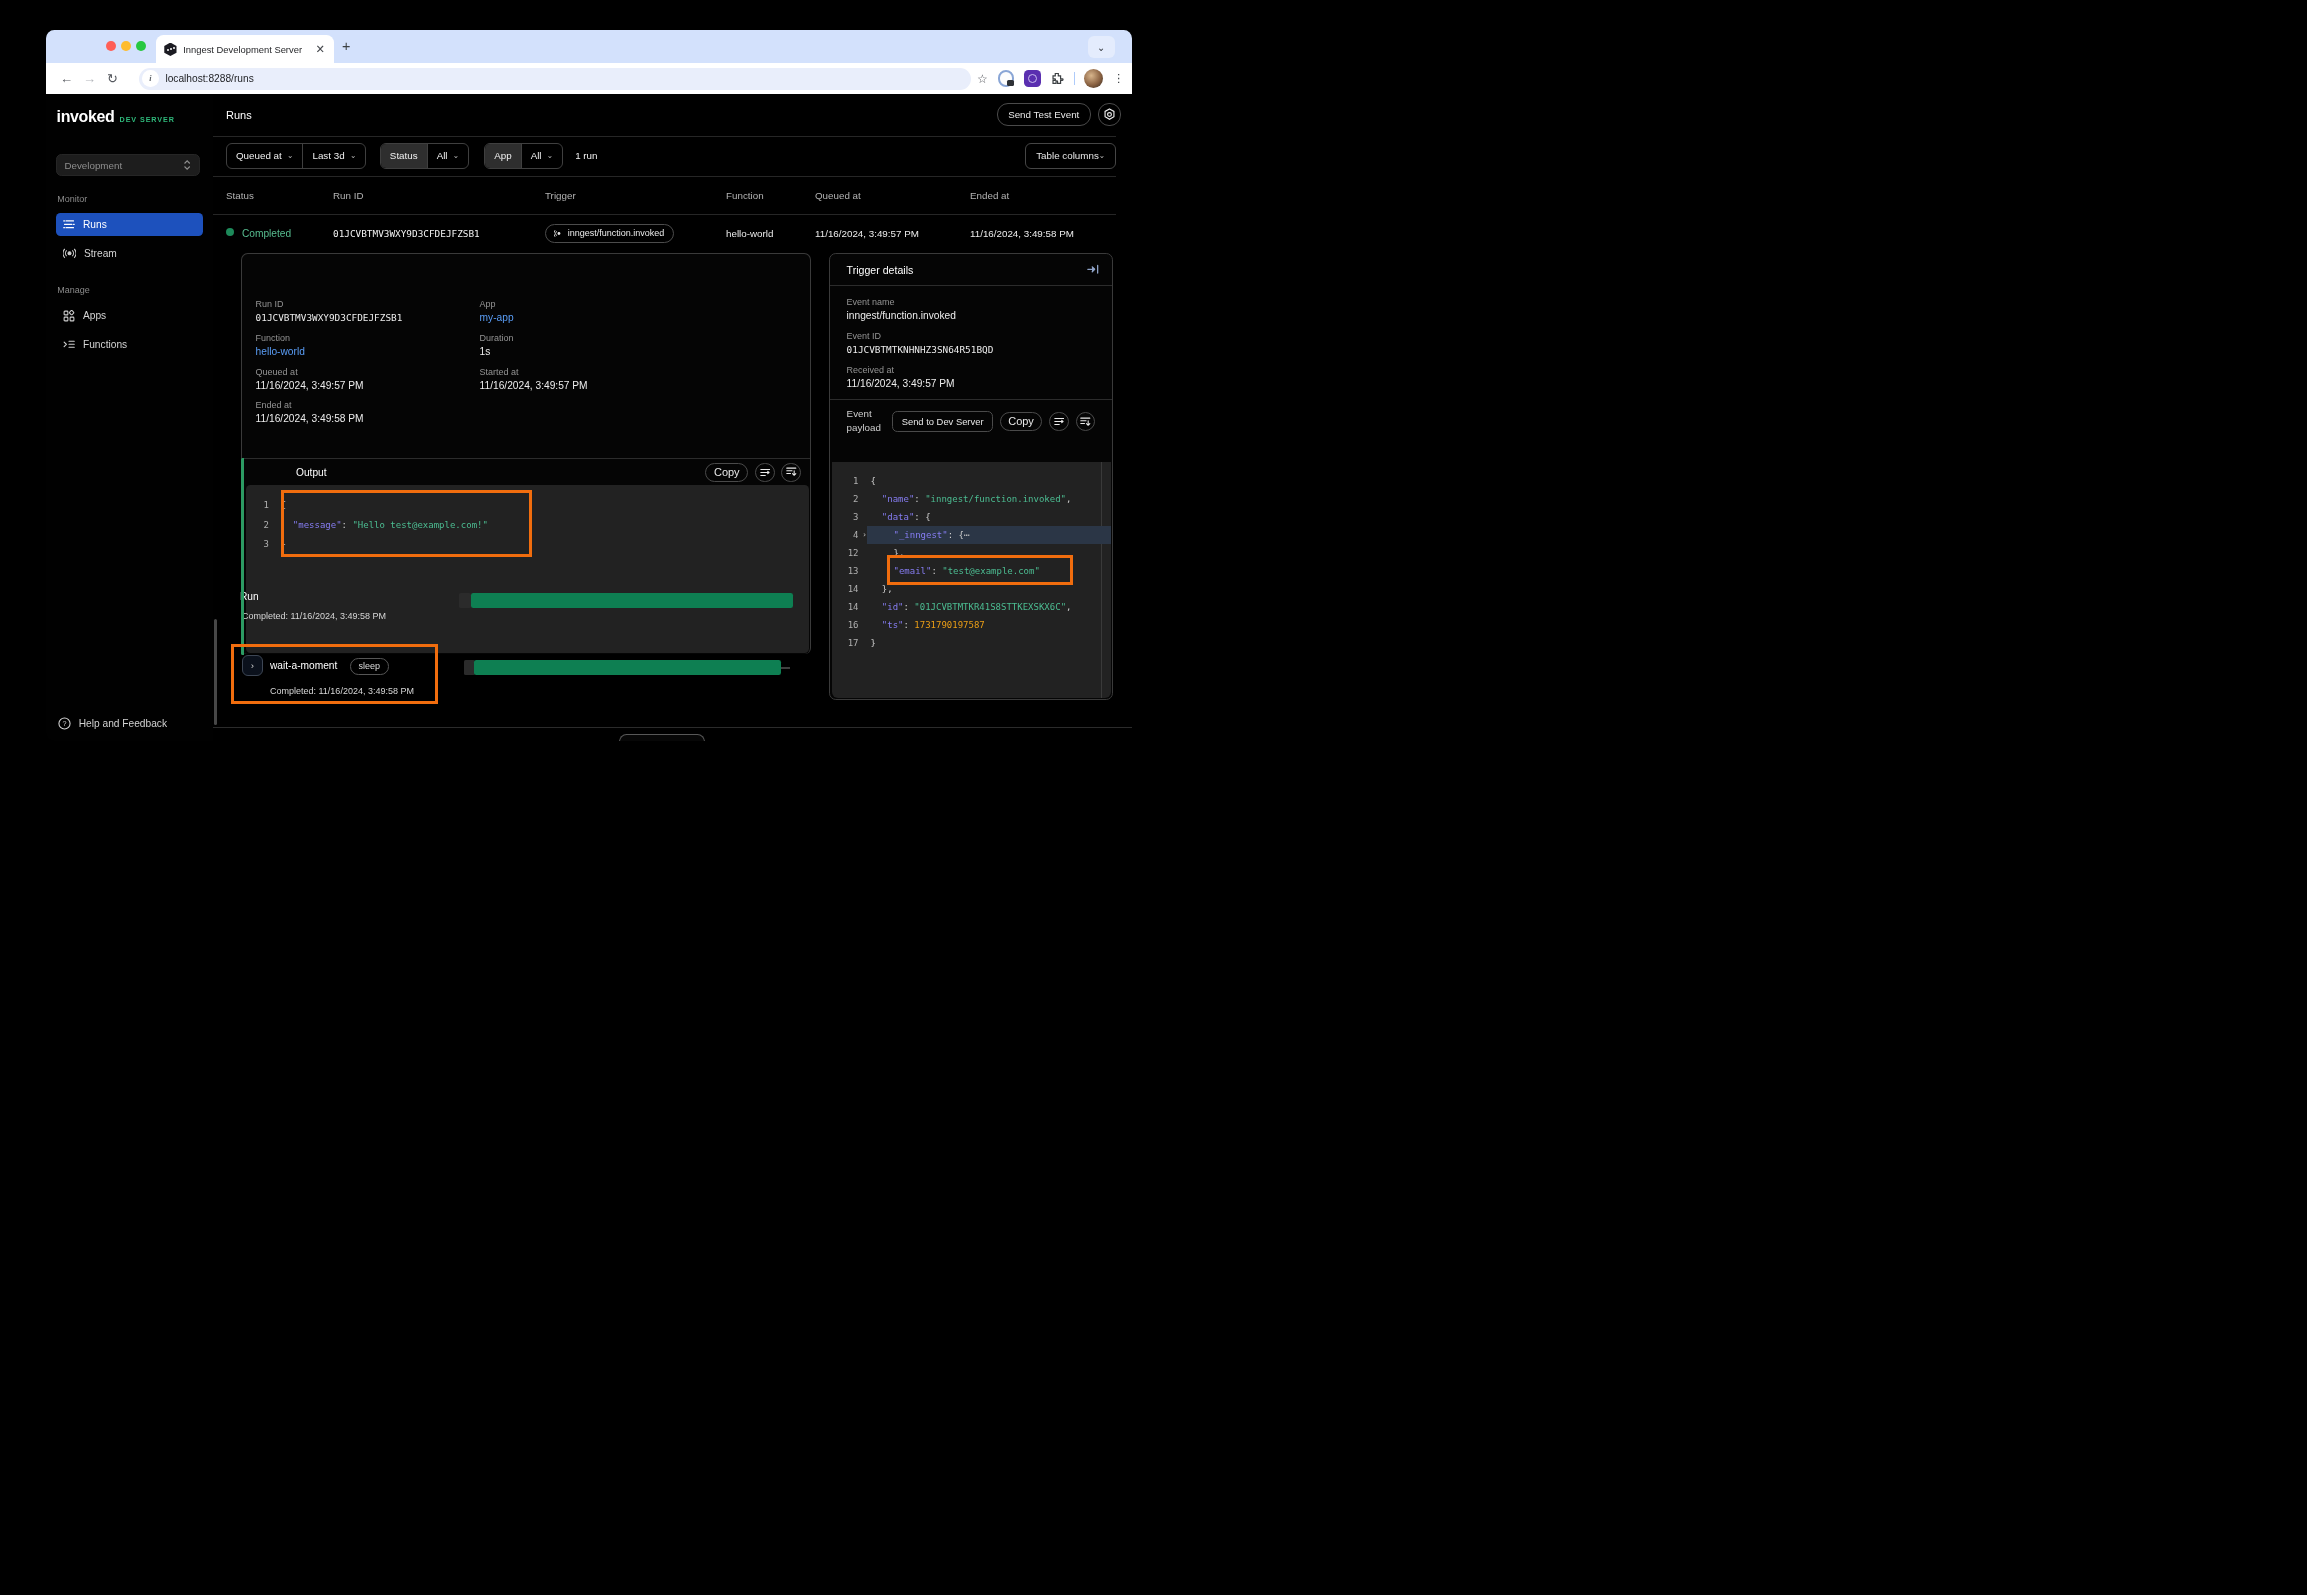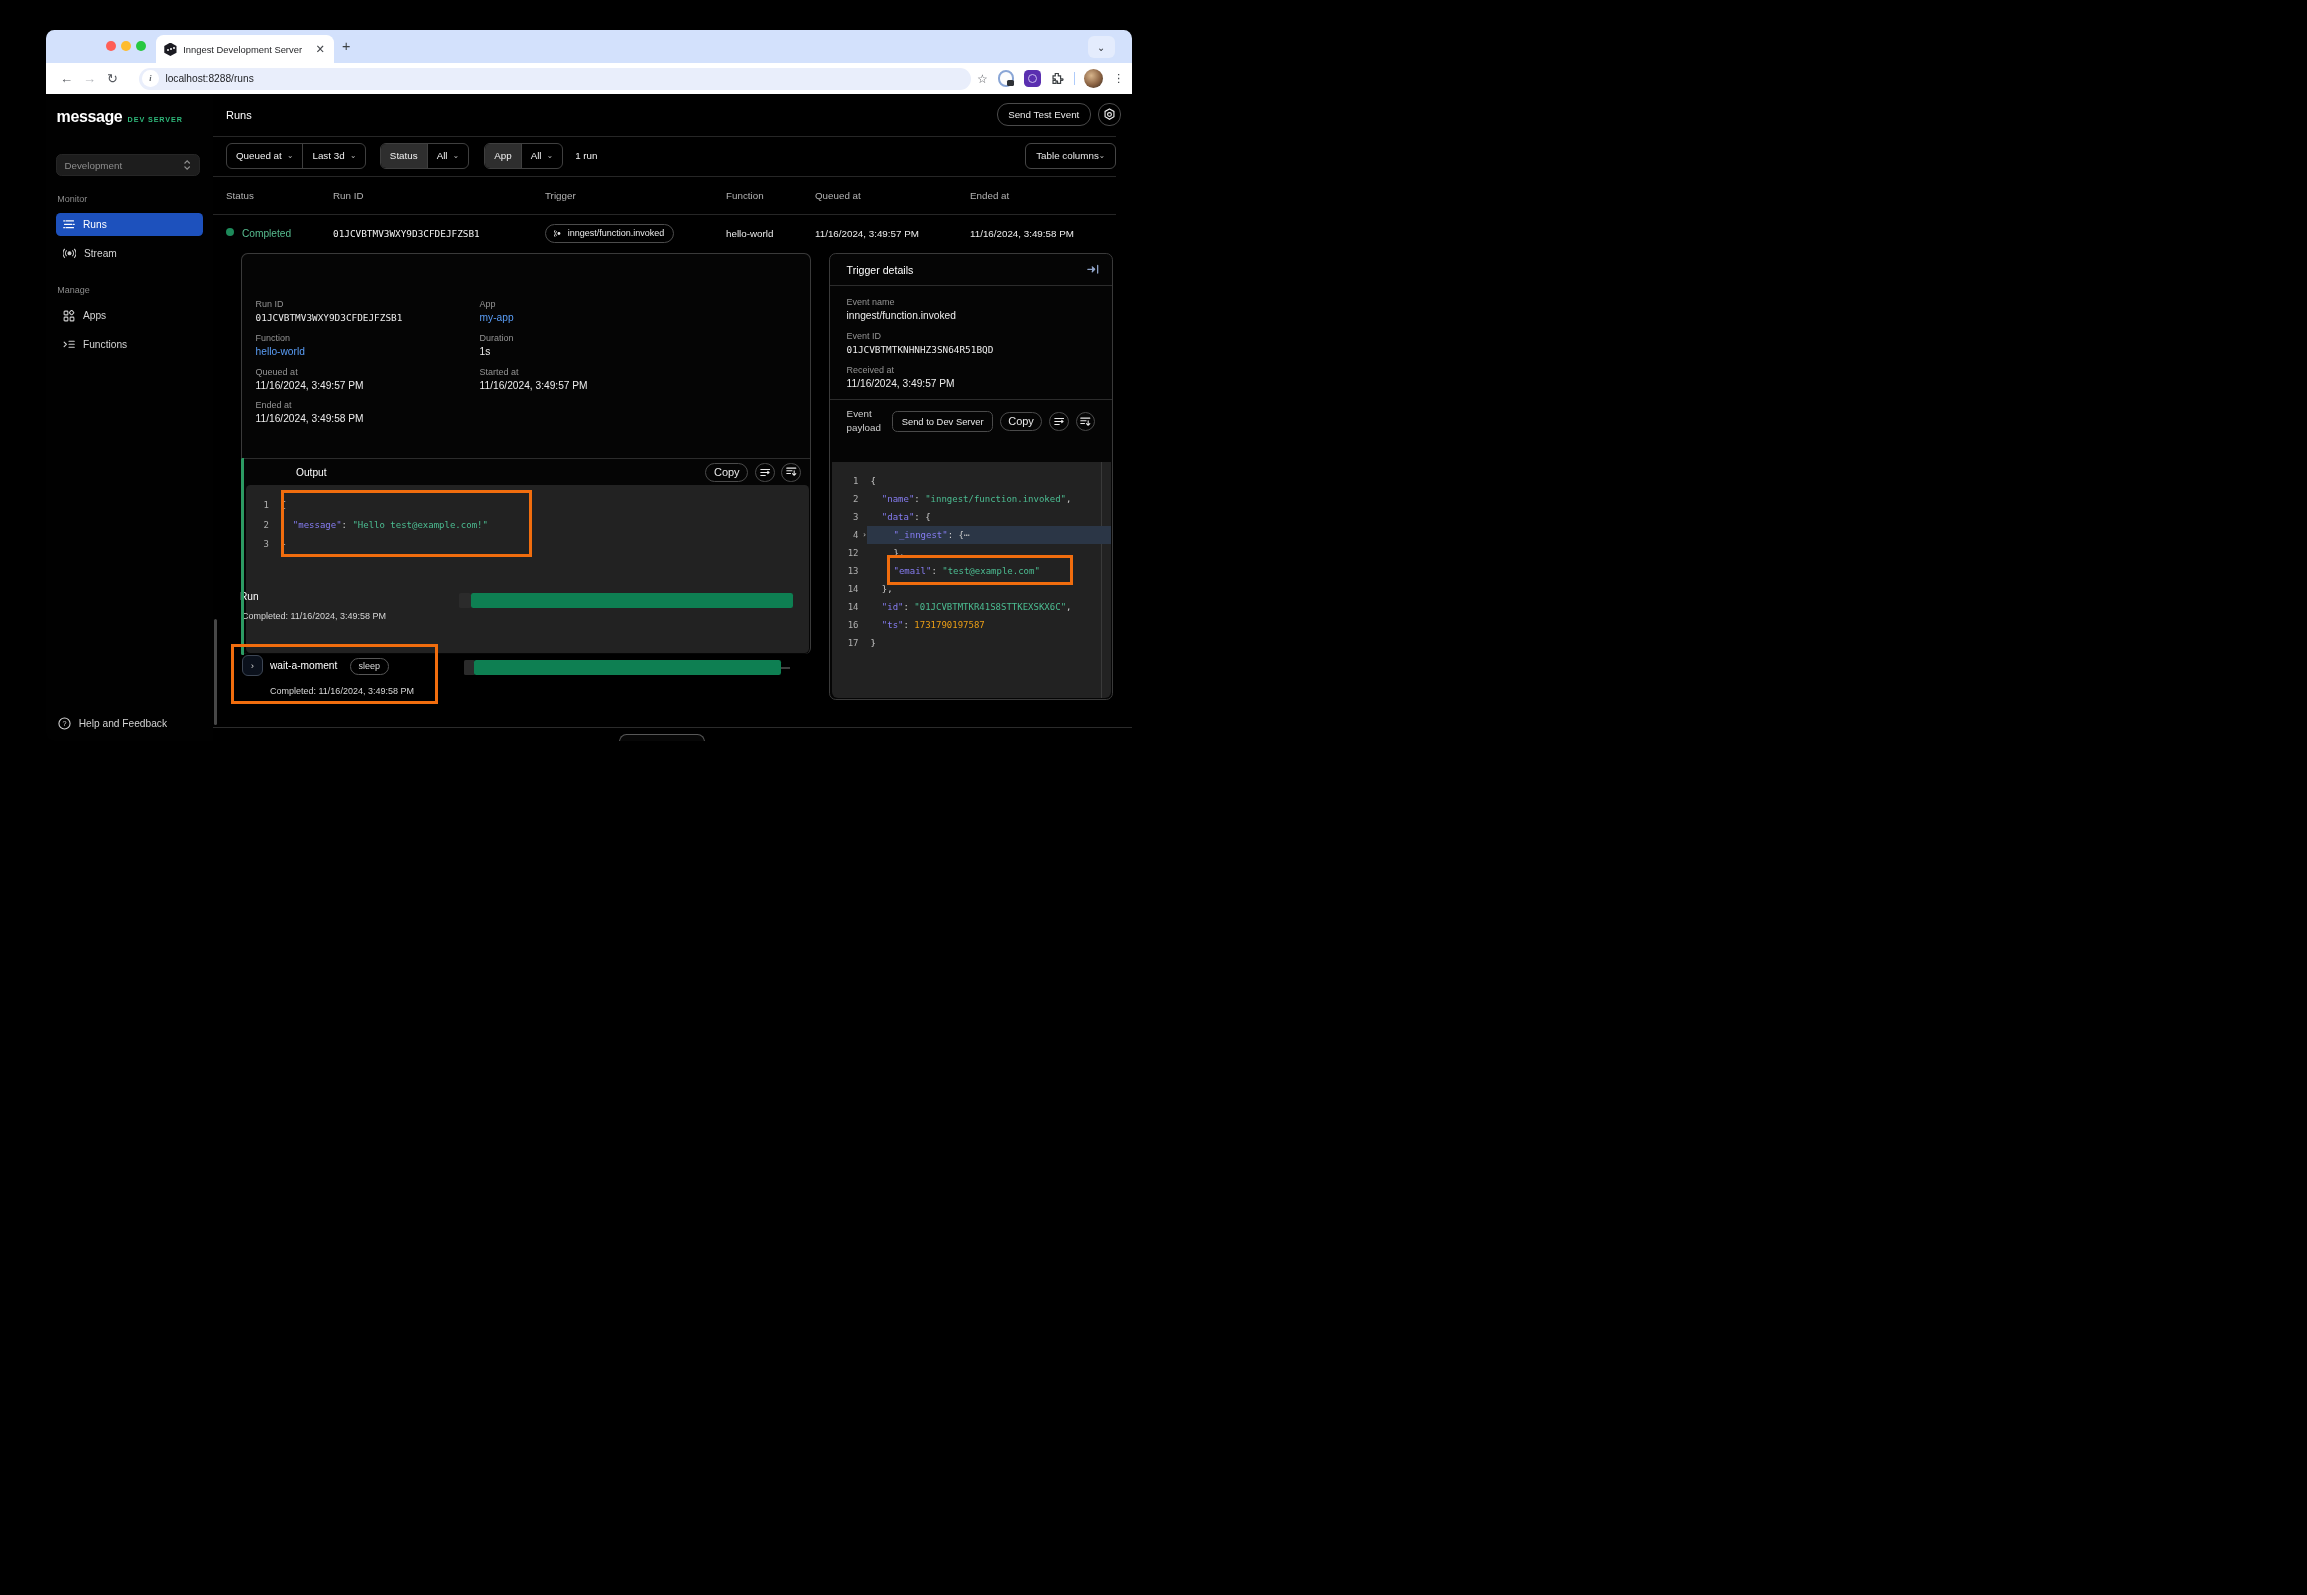--- a/index.html
+++ b/index.html
@@ -224,21 +224,21 @@
       <span class="vsep"></span>
       <span class="avatar"></span>
       <span class="kebab">⋮</span>
     </div>
   </div>
 
   <div class="app">
 
     <aside class="side">
       <div class="logo-row">
-        <span class="logo">message</span>
+        <span class="logo">invoked</span>
         <span class="devserver">DEV SERVER</span>
       </div>
       <div class="ws-select">
         <span>Development</span>
         <svg width="8.3" height="12" viewBox="0 0 11 16">
           <path d="M2 6l3.5-3.5L9 6M2 10l3.5 3.5L9 10" fill="none" stroke="#8e8e8e" stroke-width="1.5"></path>
             </svg>
       </div>
       <div class="side-label" style="top:100px">Monitor</div>
       <div class="side-item active" style="top:119px">

